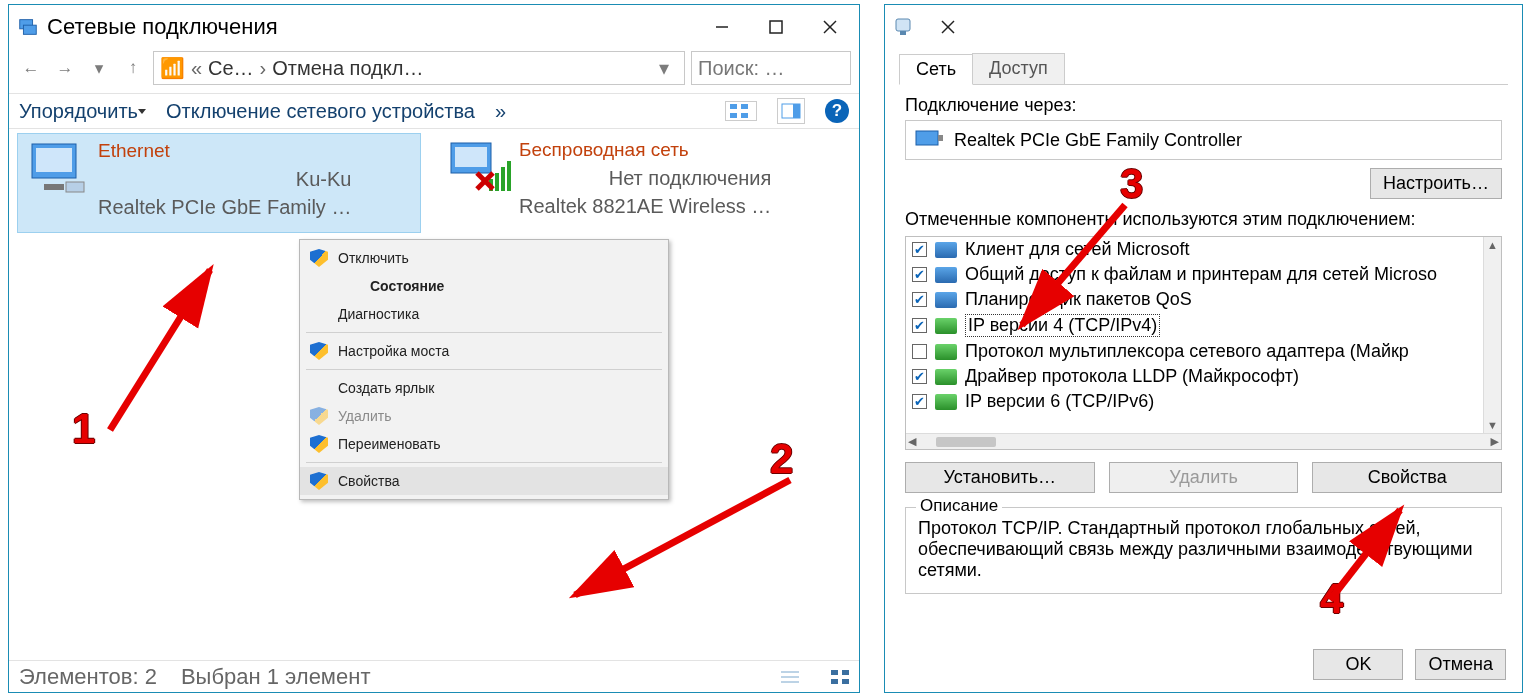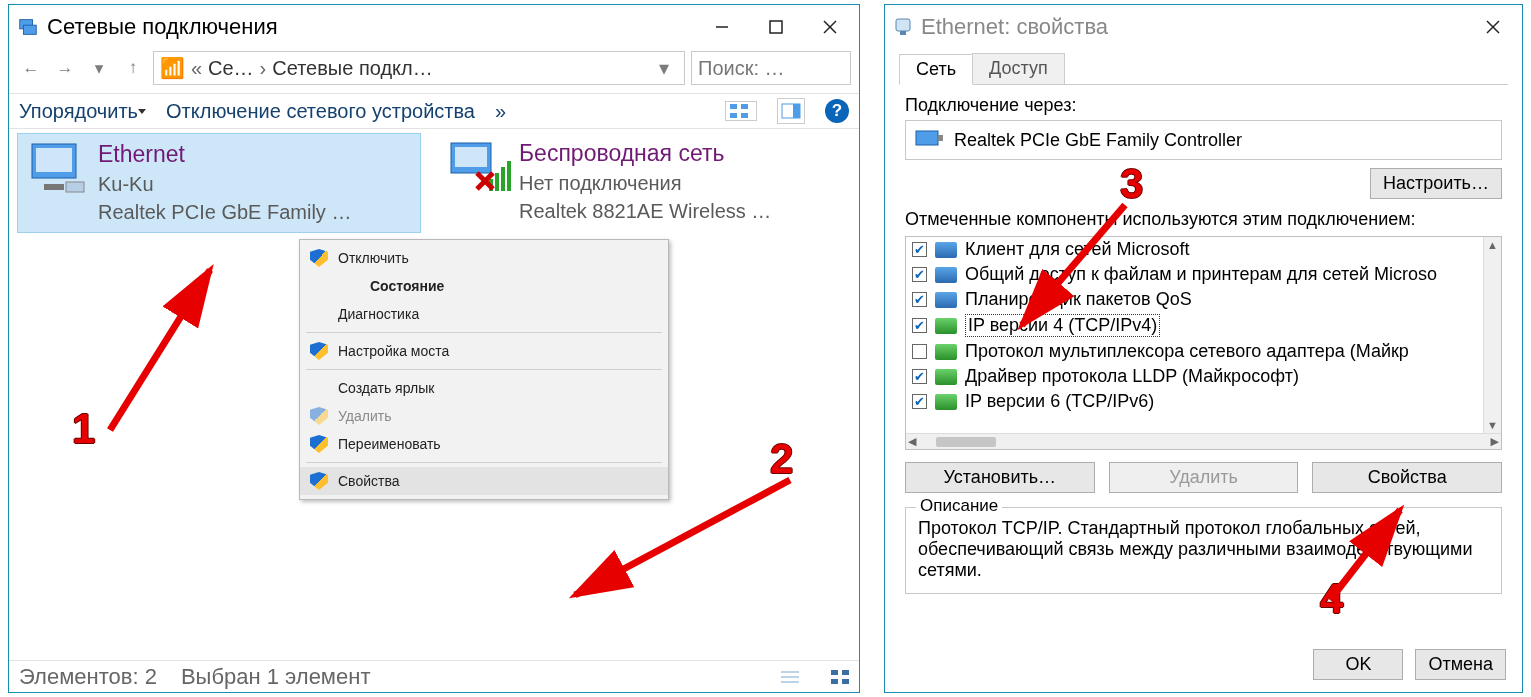--- a/index.html
+++ b/index.html
@@ -54,22 +54,22 @@
   .tbtn.icon { width: 28px; height: 26px; justify-content: center; border: 1px solid transparent; }
   .viewbox { display:flex; align-items:center; border:1px solid #ccc; padding:2px 4px; gap:4px;}
   .helpcircle { width:24px;height:24px;border-radius:50%;background:#0a64b8;color:#fff;display:flex;align-items:center;justify-content:center;font-weight:bold; }
   .content1 { position: relative; padding: 6px 0 0 0; height: 530px; }
   .nettile {
     position: absolute; display: flex; align-items: flex-start; gap: 8px;
     padding: 4px 8px; width: 404px; height: 100px;
   }
   .nettile.sel { background: #cde7f8; border: 1px solid #9cd0ef; }
   .nettile .txt { display: flex; flex-direction: column; font-size: 20px; line-height: 1.4; }
-  .nettile .sub { color: #5a5a5a; }
-  .blackname { color: #701a75; font-size: 23px; }
+  .nettile .sub { color: #5a5a5a; text-align: right; }
+  .blackname { color: #c2410c; font-size: 19px; }
   .neticon { width: 64px; height: 64px; position: relative; flex-shrink:0; }
   .statusbar {
     position: absolute; left: 0; right: 0; bottom: 0; height: 32px;
     display: flex; align-items: center; padding: 0 10px; font-size: 22px; color: #666;
     border-top: 1px solid #e3e3e3; gap: 24px;
   }
   .statusbar .spacer { flex: 1; }
   
   .ctxmenu {
     position: absolute; background: #f2f2f2; border: 1px solid #b8b8b8;
@@ -188,21 +188,21 @@
   <div class="navrow">
     <div class="navarrow">←</div>
     <div class="navarrow">→</div>
     <div class="navarrow">▾</div>
     <div class="navarrow">↑</div>
     <div class="pathbox">
       <span>📶</span>
       <span class="chev">«</span>
       <span>Се…</span>
       <span class="chev">›</span>
-      <span style="overflow:hidden;text-overflow:ellipsis;">Сетевые подкл…</span>
+      <span style="overflow:hidden;text-overflow:ellipsis;">Отмена подкл…</span>
       <span style="flex:1"></span>
       <span class="navarrow">▾</span>
     </div>
     <div class="searchbox">Поиск: …</div>
   </div>
 
   <div class="toolbar">
     <div class="tbtn">
       <span>Упорядочить</span>
         <span class="caret"></span>
@@ -330,21 +330,20 @@
 </div>
 
 <div id="win2" class="win">
   <div class="titlebar">
     <span style="width:20px;height:20px;margin-right:8px;display:inline-block;">
       <svg viewBox="0 0 20 20">
           <rect x="3" y="2" width="14" height="12" rx="2" fill="#d0e4f5" stroke="#5a88b0"></rect>
           <rect x="7" y="14" width="6" height="4" fill="#5a88b0"></rect>
         </svg>
     </span>
-    <span class="title">Ethernet: свойства</span>
     <div class="winbtn" style="color:#aaa;">
         <svg width="14" height="14">
           <line x1="1" y1="1" x2="13" y2="13"></line>
           <line x1="13" y1="1" x2="1" y2="13"></line>
         </svg>
       </div>
   </div>
 
   <div class="tabs">
     <div class="tab active">Сеть</div>

